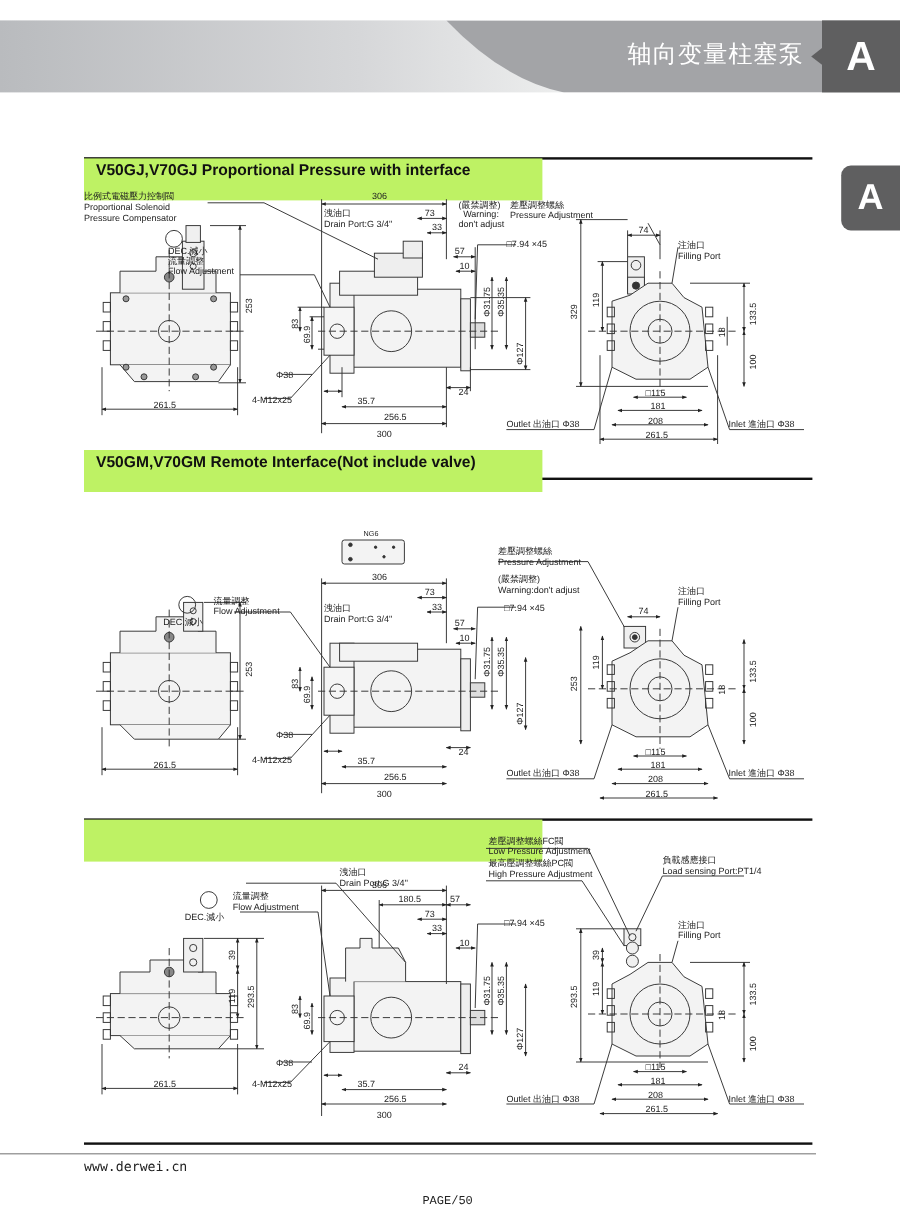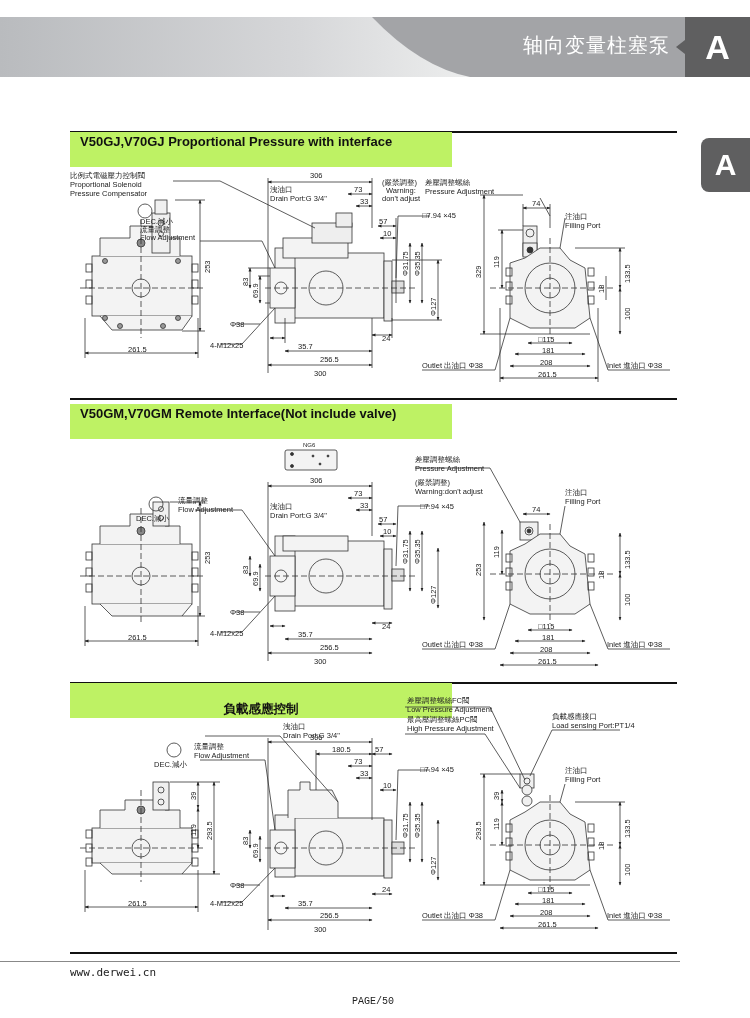--- a/index.html
+++ b/index.html
@@ -33,21 +33,21 @@
 <div class="header-title">轴向变量柱塞泵</div>
 <div class="header-notch"></div>
 <div class="header-tab">A</div>
 <div class="side-tab">A</div>
 
 <div class="section-rule" style="top:131px;"></div>
 <div class="section-title" style="top:132px;">
   <span class="t-en">V50GJ,V70GJ Proportional Pressure with interface</span>
 </div>
 
-<div class="drawing" style="top:168px;height:222px;">
+<div class="drawing" style="top:156px;height:222px;">
 <svg viewBox="0 0 610 222">
   <defs>
     <marker id="ar" viewBox="0 0 8 8" refX="7" refY="4" markerWidth="5" markerHeight="5" orient="auto-start-reverse">
           <path d="M0 1 L8 4 L0 7 Z" fill="#222"></path>
         </marker>
   </defs>
   <g stroke="#333" fill="none" stroke-width="0.8">
 
     <g>
       <rect x="22" y="88" width="100" height="60" fill="#f3f3f3"></rect>
@@ -217,21 +217,21 @@
     <text x="472" y="185">181</text>
     <text x="470" y="197">208</text>
     <text x="468" y="209">261.5</text>
     <text x="352" y="200">Outlet 出油口 Φ38</text>
     <text x="537" y="200">Inlet 進油口 Φ38</text>
   </g>
 </svg>
 </div>
 
 <div class="section-rule" style="top:398px;"></div>
-<div class="section-title" style="top:404px;">
+<div class="section-title" style="top:375px;">
   <span class="t-en">V50GM,V70GM Remote Interface(Not include valve)</span>
 </div>
 
 <div class="drawing" style="top:436px;height:232px;">
 <svg viewBox="0 0 610 232">
   <defs>
     <marker id="ar2" viewBox="0 0 8 8" refX="7" refY="4" markerWidth="5" markerHeight="5" orient="auto-start-reverse">
           <path d="M0 1 L8 4 L0 7 Z" fill="#222"></path>
         </marker>
   </defs>
@@ -369,21 +369,20 @@
     <text x="470" y="216">208</text>
     <text x="468" y="228">261.5</text>
     <text x="352" y="211">Outlet 出油口 Φ38</text>
     <text x="537" y="211">Inlet 進油口 Φ38</text>
   </g>
 </svg>
 </div>
 
 <div class="section-rule" style="top:682px;"></div>
 <div class="section-title" style="top:683px;">
-  <span class="t-zh">負載感應控制</span>
 </div>
 
 <div class="drawing" style="top:690px;height:250px;">
 <svg viewBox="0 0 610 250">
   <defs>
     <marker id="ar3" viewBox="0 0 8 8" refX="7" refY="4" markerWidth="5" markerHeight="5" orient="auto-start-reverse">
           <path d="M0 1 L8 4 L0 7 Z" fill="#222"></path>
         </marker>
   </defs>
   <g stroke="#333" fill="none" stroke-width="0.8">

